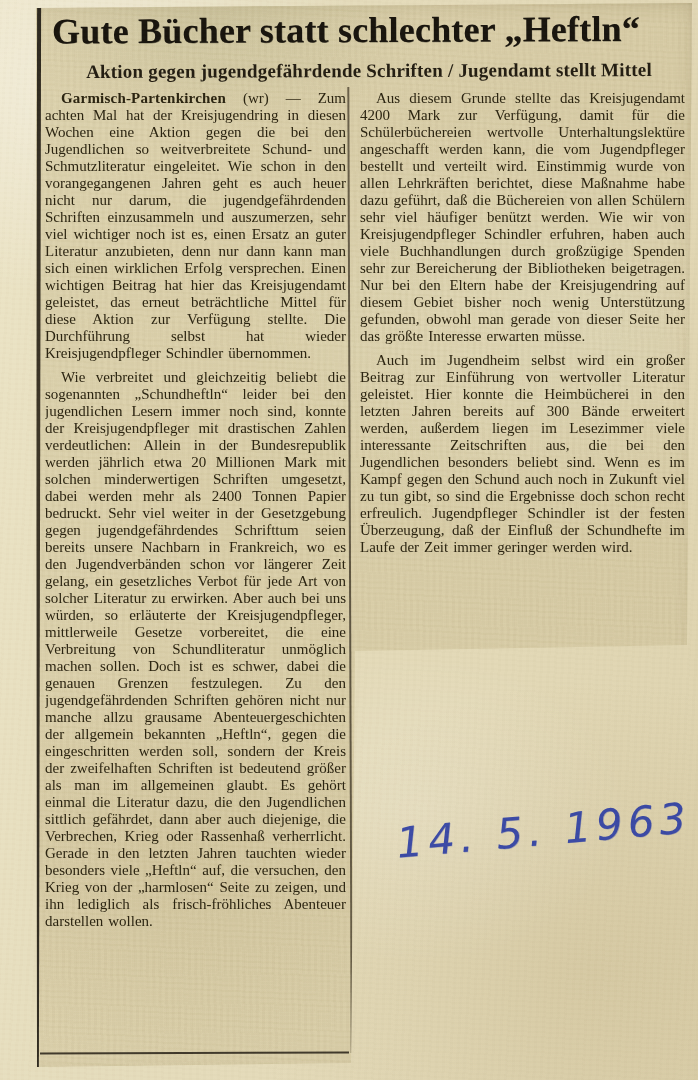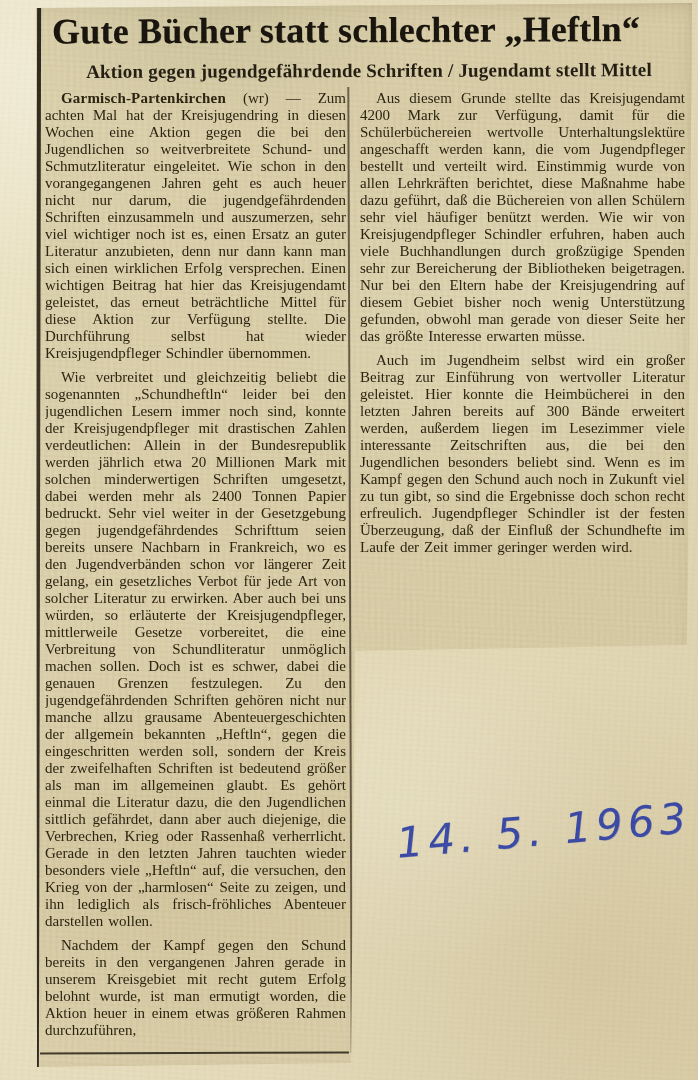--- a/index.html
+++ b/index.html
@@ -102,21 +102,20 @@
 
     <div class="headline">Gute Bücher statt schlechter „Heftln“</div>
 
     <div class="subheadline">Aktion gegen jugendgefährdende Schriften / Jugendamt stellt Mittel</div>
 
     <div class="divider"></div>
 
     <div class="col col-left">
       <p class="para"><b>Garmisch-Partenkirchen</b><span> (wr) — </span><span>Zum achten Mal hat der Kreisjugendring in diesen Wochen eine Aktion gegen die bei den Jugendlichen so weitverbreitete Schund- und Schmutzliteratur eingeleitet. Wie schon in den vorangegangenen Jahren geht es auch heuer nicht nur darum, die jugendgefährdenden Schriften einzusammeln und auszumerzen, sehr viel wichtiger noch ist es, einen Ersatz an guter Literatur anzubieten, denn nur dann kann man sich einen wirklichen Erfolg versprechen. Einen wichtigen Beitrag hat hier das Kreisjugendamt geleistet, das erneut beträchtliche Mittel für diese Aktion zur Verfügung stellte. Die Durchführung selbst hat wieder Kreisjugendpfleger Schindler übernommen.</span></p>
       <p class="para">Wie verbreitet und gleichzeitig beliebt die sogenannten „Schundheftln“ leider bei den jugendlichen Lesern immer noch sind, konnte der Kreisjugendpfleger mit drastischen Zahlen verdeutlichen: Allein in der Bundesrepublik werden jährlich etwa 20 Millionen Mark mit solchen minderwertigen Schriften umgesetzt, dabei werden mehr als 2400 Tonnen Papier bedruckt. Sehr viel weiter in der Gesetzgebung gegen jugendgefährdendes Schrifttum seien bereits unsere Nachbarn in Frankreich, wo es den Jugendverbänden schon vor längerer Zeit gelang, ein gesetzliches Verbot für jede Art von solcher Literatur zu erwirken. Aber auch bei uns würden, so erläuterte der Kreisjugendpfleger, mittlerweile Gesetze vorbereitet, die eine Verbreitung von Schundliteratur unmöglich machen sollen. Doch ist es schwer, dabei die genauen Grenzen festzulegen. Zu den jugendgefährdenden Schriften gehören nicht nur manche allzu grausame Abenteuergeschichten der allgemein bekannten „Heftln“, gegen die eingeschritten werden soll, sondern der Kreis der zweifelhaften Schriften ist bedeutend größer als man im allgemeinen glaubt. Es gehört einmal die Literatur dazu, die den Jugendlichen sittlich gefährdet, dann aber auch diejenige, die Verbrechen, Krieg oder Rassenhaß verherrlicht. Gerade in den letzten Jahren tauchten wieder besonders viele „Heftln“ auf, die versuchen, den Krieg von der „harmlosen“ Seite zu zeigen, und ihn lediglich als frisch-fröhliches Abenteuer darstellen wollen.</p>
-      <p class="para">Nachdem der Kampf gegen den Schund bereits in den vergangenen Jahren gerade in unserem Kreisgebiet mit recht gutem Erfolg belohnt wurde, ist man ermutigt worden, die Aktion heuer in einem etwas größeren Rahmen durchzuführen,</p>
     </div>
 
     <div class="col col-right">
       <p class="para">Aus diesem Grunde stellte das Kreisjugendamt 4200 Mark zur Verfügung, damit für die Schülerbüchereien wertvolle Unterhaltungslektüre angeschafft werden kann, die vom Jugendpfleger bestellt und verteilt wird. Einstimmig wurde von allen Lehrkräften berichtet, diese Maßnahme habe dazu geführt, daß die Büchereien von allen Schülern sehr viel häufiger benützt werden. Wie wir von Kreisjugendpfleger Schindler erfuhren, haben auch viele Buchhandlungen durch großzügige Spenden sehr zur Bereicherung der Bibliotheken beigetragen. Nur bei den Eltern habe der Kreisjugendring auf diesem Gebiet bisher noch wenig Unterstützung gefunden, obwohl man gerade von dieser Seite her das größte Interesse erwarten müsse.</p>
       <p class="para">Auch im Jugendheim selbst wird ein großer Beitrag zur Einführung von wertvoller Literatur geleistet. Hier konnte die Heimbücherei in den letzten Jahren bereits auf 300 Bände erweitert werden, außerdem liegen im Lesezimmer viele interessante Zeitschriften aus, die bei den Jugendlichen besonders beliebt sind. Wenn es im Kampf gegen den Schund auch noch in Zukunft viel zu tun gibt, so sind die Ergebnisse doch schon recht erfreulich. Jugendpfleger Schindler ist der festen Überzeugung, daß der Einfluß der Schundhefte im Laufe der Zeit immer geringer werden wird.</p>
     </div>
 
     <div class="bottom-rule"></div>
 
   </div>

